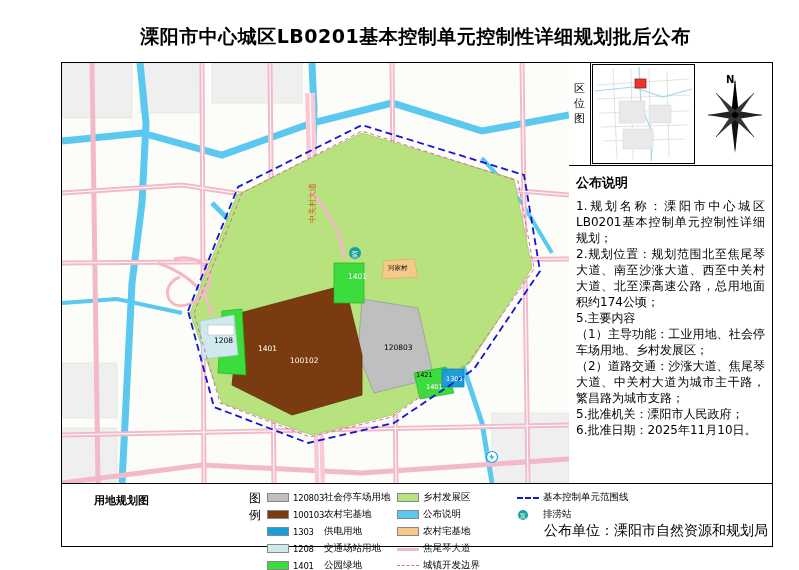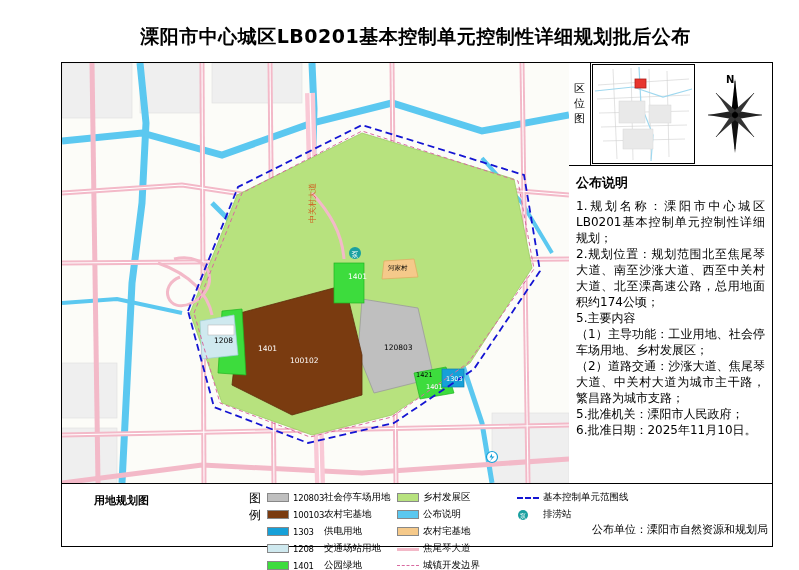--- a/index.html
+++ b/index.html
@@ -93,21 +93,21 @@
   .lg-col.c1{left:0;}
   .lg-col.c2{left:130px;}
   .lg-col.c3{left:250px;}
   .lg-item{display:flex;align-items:center;height:17px;font-size:9.5px;
     font-family:"DejaVu Sans",sans-serif;white-space:nowrap;}
   .sw{width:22px;height:9px;margin-right:4px;border:0.5px solid #888;box-sizing:border-box;flex:none;}
   .code{width:31px;font-size:8.5px;letter-spacing:-0.2px;}
   .lg-line{width:22px;height:9px;margin-right:4px;position:relative;flex:none;}
   .lg-line i{position:absolute;left:0;top:4px;width:22px;height:0;display:block;}
   .publisher{
-    position:absolute;right:4px;top:38px;font-size:11px;
+    position:absolute;right:4px;top:38px;font-size:14px;
     font-family:"DejaVu Sans",sans-serif;
     margin-left:16px;
   }
   .sub-icon{width:22px;height:10px;margin-right:4px;position:relative;flex:none;}
 </style>
 </head>
 <body>
 
 <div id="page">
 

